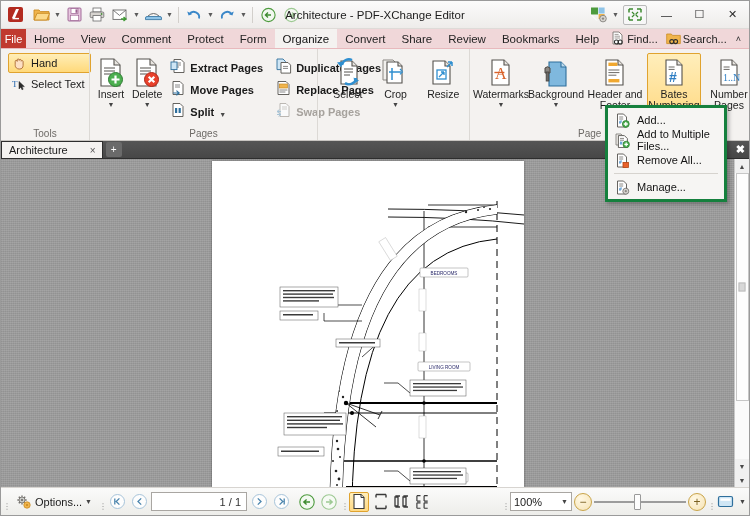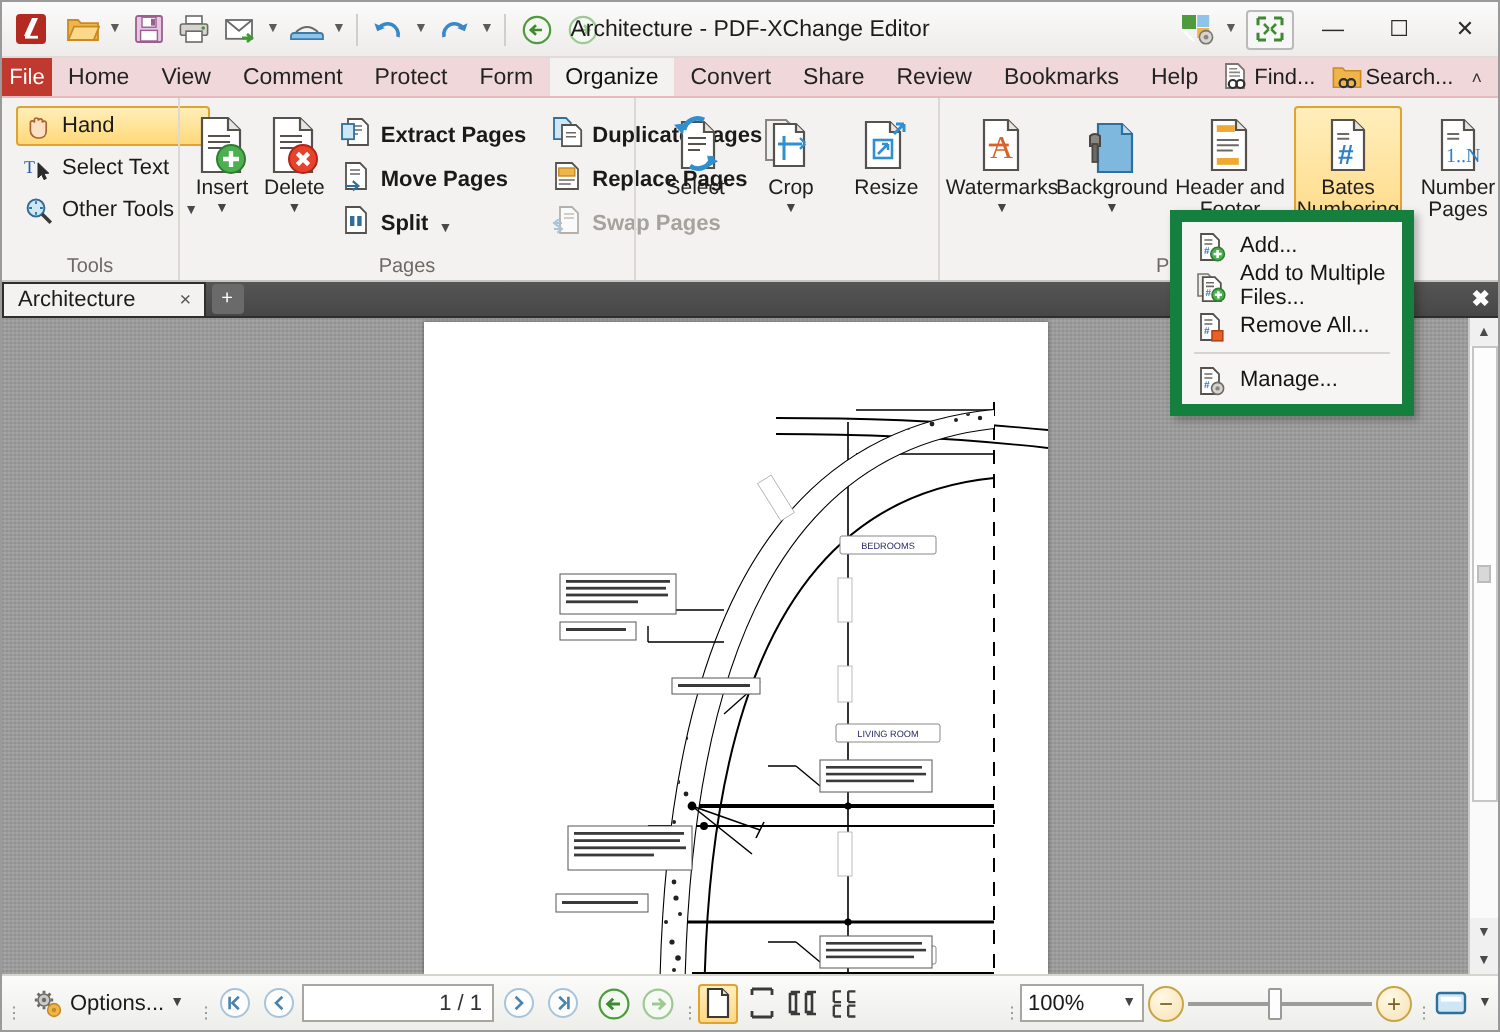--- a/index.html
+++ b/index.html
@@ -69,22 +69,22 @@
   .bigbtn .bcar { font-size:7px; line-height:7px; color:#444; }
 
   
   .mlist { display:flex; flex-direction:column; gap:1px; padding-top:1px; }
   .mitem { display:flex; align-items:flex-end; gap:4px; height:21px; padding:0 6px 0 2px; font-size:11px;
       border:1px solid transparent; border-radius:2px; white-space:nowrap;font-weight:bold; }
   .mitem.dis { color:#a6a29d; }
   .mitem .mi { width:17px; height:17px; display:flex; align-items:center; justify-content:center; flex:0 0 17px; }
 
   
-  .menu { position:absolute; left:584px; top:104px; width:122px; background:#f6f5f3;
-      border:6px solid #15803d; box-shadow:2px 2px 4px rgba(0,0,0,.28); z-index:50; padding:2px 0; }
+  .menu { position:absolute; left:604px; top:104px; width:122px; background:#f6f5f3;
+      border:3px solid #15803d; box-shadow:2px 2px 4px rgba(0,0,0,.28); z-index:50; padding:2px 0; }
   .mrow { display:flex; align-items:center; gap:7px; height:20px; padding:0 6px; font-size:11px; color:#141414; }
   .mrow .mico { width:16px; height:16px; display:flex; align-items:center; justify-content:center; flex:0 0 16px; }
   .msep { height:1px; background:#d6d3ce; margin:3px 6px; }
 
   
   .doctabs { flex:0 0 18px; height:18px; background:#4c4c4c; display:flex; align-items:flex-end;
       position:relative; border-bottom:1px solid #2e2e2e;
       background-image:linear-gradient(#555,#474747); }
   .dtab { height:17px; background:#f4f2f0; display:flex; align-items:center; gap:20px;
       padding:0 4px 0 7px; font-size:11px; color:#1c1c1c; border:1px solid #2e2e2e; border-bottom:none; }
@@ -298,31 +298,20 @@
             <span>Hand</span>
           </div>
           <div class="vtool">
             <span class="vi">
               <svg width="15" height="15" viewBox="0 0 15 15">
                 <text x="0" y="9.5" font-size="9" font-family="Liberation Serif, serif" fill="#1e62ad">T</text>
                 <path d="M7 4.4 L7 12 L8.8 10.2 L10 12.8 L11.2 12.2 L10 9.8 L12.4 9.6 Z" fill="#2b2b2b" stroke="#2b2b2b" stroke-width=".5"></path>
               </svg>
             </span>
             <span>Select Text</span>
-          </div>
-          <div class="vtool">
-            <span class="vi">
-              <svg width="15" height="15" viewBox="0 0 15 15">
-                <circle cx="6" cy="6" r="4.2" fill="#cfe6f5" stroke="#2f6f9c" stroke-width="1"></circle>
-                <path d="M9 9 L13.4 13.4" stroke="#3a3a3a" stroke-width="1.8"></path>
-                <path d="M6 2.6 v1.4 M6 8 v1.4 M2.6 6 h1.4 M8 6 h1.4" stroke="#2f6f9c" stroke-width=".9"></path>
-              </svg>
-            </span>
-            <span>Other Tools</span>
-            <span class="vdd">▼</span>
           </div>
         </div>
       </div>
       <div class="rg-label">Tools</div>
     </div>
 
     <div class="rgroup" style="width:228px">
       <div class="rg-body" style="gap:2px">
         <div class="bigbtn">
           <span class="bi">

